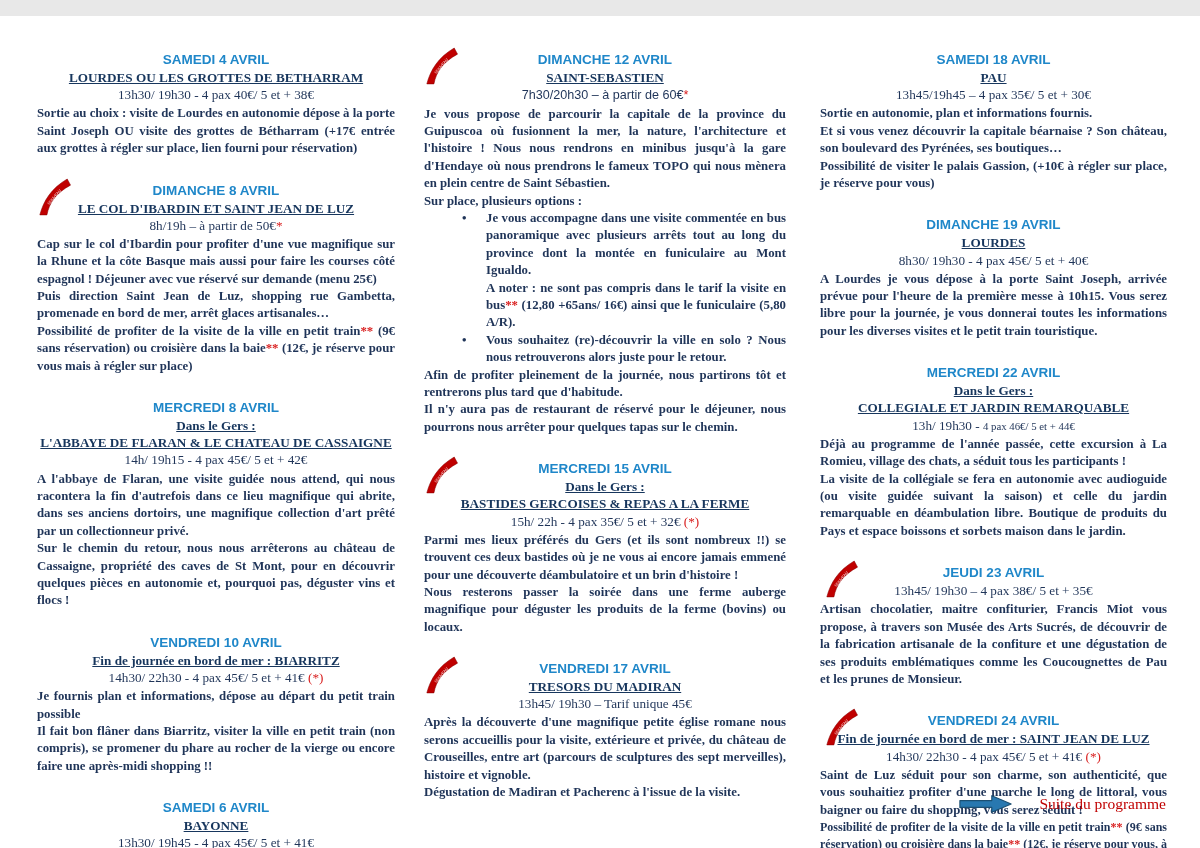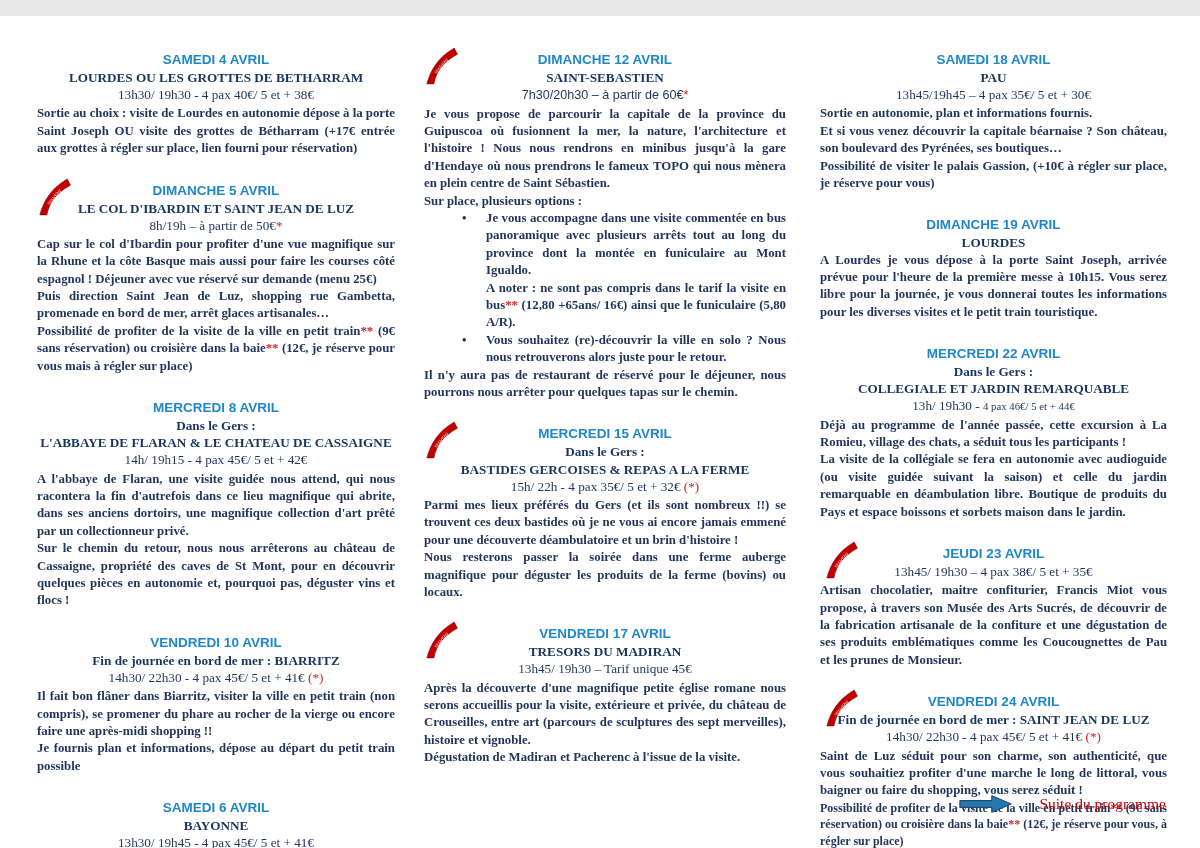--- a/index.html
+++ b/index.html
@@ -26,21 +26,21 @@
   .section{position:relative;margin-bottom:25px;}
   .date{
     font-family:"Liberation Sans", sans-serif;
     font-weight:bold;font-size:13.5px;color:var(--date-blue);
     text-align:center;margin-bottom:2px;
   }
   .title{
     font-weight:bold;font-size:13.2px;color:var(--title-navy);
     text-align:center;line-height:1.3;white-space:nowrap;
   }
-  .title.u{}
+  .title.u{text-decoration:underline;}
   .sched{
     font-size:13.2px;text-align:center;color:var(--body-navy);
     margin-bottom:2px;line-height:1.3;
   }
   .para{
     font-size:12.8px;line-height:17.4px;text-align:justify;
     color:var(--body-navy);
     font-weight:bold;
   }
   .para.psmall{font-size:12px;line-height:16.6px;}
@@ -72,41 +72,41 @@
         <div class="sched"><span>13h30/ 19h30 - 4 pax 40€/ 5 et + 38€</span></div>
         <div class="para"><span class="ptext"><span>Sortie au choix : visite de Lourdes en autonomie dépose à la porte Saint Joseph OU visite des grottes de Bétharram (+17€ entrée aux grottes à régler sur place, lien fourni pour réservation)</span></span></div>
       </section>
       <section class="section">
   <span class="ribbon">
     <svg width="34" height="40" viewBox="0 0 36 42" aria-hidden="true">
       <path d="M3,41 C7,26 15,13 32,3 L35.5,9.5 C20,18 13,28 10.5,41 Z" fill="#c00000" stroke="#8b0000" stroke-width="0.6"></path>
       <text x="18" y="23.6" text-anchor="middle" transform="rotate(-50 18 22)" font-family="Liberation Sans, sans-serif" font-size="4" fill="#ffffff">NOUVEAU</text>
     </svg>
   </span>
-<div class="date">DIMANCHE 5 AVRIL</div>
+<div class="date">DIMANCHE 8 AVRIL</div>
         <div class="title u">LE COL D'IBARDIN ET SAINT JEAN DE LUZ</div>
         <div class="sched"><span>8h/19h – à partir de 50€</span><span class="red">*</span></div>
         <div class="para"><span class="ptext"><span>Cap sur le col d'Ibardin pour profiter d'une vue magnifique sur la Rhune et la côte Basque mais aussi pour faire les courses côté espagnol ! Déjeuner avec vue réservé sur demande (menu 25€)</span></span></div>
         <div class="para"><span class="ptext"><span>Puis direction Saint Jean de Luz, shopping rue Gambetta, promenade en bord de mer, arrêt glaces artisanales…</span></span></div>
         <div class="para"><span class="ptext"><span>Possibilité de profiter de la visite de la ville en petit train</span><span class="red">**</span><span> (9€ sans réservation) ou croisière dans la baie</span><span class="red">**</span><span> (12€, je réserve pour vous mais à régler sur place)</span></span></div>
       </section>
       <section class="section">
         <div class="date">MERCREDI 8 AVRIL</div>
         <div class="title u">Dans le Gers :</div>
         <div class="title u">L'ABBAYE DE FLARAN &amp; LE CHATEAU DE CASSAIGNE</div>
         <div class="sched"><span>14h/ 19h15 - 4 pax 45€/ 5 et + 42€</span></div>
         <div class="para"><span class="ptext"><span>A l'abbaye de Flaran, une visite guidée nous attend, qui nous racontera la fin d'autrefois dans ce lieu magnifique qui abrite, dans ses anciens dortoirs, une magnifique collection d'art prêté par un collectionneur privé.</span></span></div>
         <div class="para"><span class="ptext"><span>Sur le chemin du retour, nous nous arrêterons au château de Cassaigne, propriété des caves de St Mont, pour en découvrir quelques pièces en autonomie et, pourquoi pas, déguster vins et flocs !</span></span></div>
       </section>
       <section class="section">
         <div class="date">VENDREDI 10 AVRIL</div>
         <div class="title u">Fin de journée en bord de mer : BIARRITZ</div>
         <div class="sched"><span>14h30/ 22h30 - 4 pax 45€/ 5 et + 41€ </span><span class="red">(*)</span></div>
+        <div class="para"><span class="ptext"><span>Je fournis plan et informations, dépose au départ du petit train possible</span></span></div>
         <div class="para"><span class="ptext"><span>Il fait bon flâner dans Biarritz, visiter la ville en petit train (non compris), se promener du phare au rocher de la vierge ou encore faire une après-midi shopping !!</span></span></div>
-        <div class="para"><span class="ptext"><span>Je fournis plan et informations, dépose au départ du petit train possible</span></span></div>
       </section>
       <section class="section">
         <div class="date">SAMEDI 6 AVRIL</div>
         <div class="title u">BAYONNE</div>
         <div class="sched"><span>13h30/ 19h45 - 4 pax 45€/ 5 et + 41€</span></div>
         <div class="para"><span class="ptext"><span>Sortie en autonomie, plan fourni</span></span></div>
       </section>
     </div>
   <div class="col" id="col-1">
       <section class="section">
@@ -117,20 +117,21 @@
     </svg>
   </span>
 <div class="date">DIMANCHE 12 AVRIL</div>
         <div class="title u">SAINT-SEBASTIEN</div>
         <div class="sched"><span class="sans">7h30/20h30 – à partir de 60€</span><span class="red sans">*</span></div>
         <div class="para"><span class="ptext"><span>Je vous propose de parcourir la capitale de la province du Guipuscoa où fusionnent la mer, la nature, l'architecture et l'histoire ! Nous nous rendrons en minibus jusqu'à la gare d'Hendaye où nous prendrons le fameux TOPO qui nous mènera en plein centre de Saint Sébastien.</span></span></div>
         <div class="para"><span class="ptext"><span>Sur place, plusieurs options :</span></span></div>
         <div class="para bullet"><span class="dot">•</span><span class="ptext"><span>Je vous accompagne dans une visite commentée en bus panoramique avec plusieurs arrêts tout au long du province dont la montée en funiculaire au Mont Igualdo.</span></span></div>
         <div class="para indent"><span class="ptext"><span>A noter : ne sont pas compris dans le tarif la visite en bus</span><span class="red">**</span><span> (12,80 +65ans/ 16€) ainsi que le funiculaire (5,80 A/R).</span></span></div>
         <div class="para bullet"><span class="dot">•</span><span class="ptext"><span>Vous souhaitez (re)-découvrir la ville en solo ? Nous nous retrouverons alors juste pour le retour.</span></span></div>
+        <div class="para"><span class="ptext"><span>Afin de profiter pleinement de la journée, nous partirons tôt et rentrerons plus tard que d'habitude.</span></span></div>
         <div class="para"><span class="ptext"><span>Il n'y aura pas de restaurant de réservé pour le déjeuner, nous pourrons nous arrêter pour quelques tapas sur le chemin.</span></span></div>
       </section>
       <section class="section">
   <span class="ribbon">
     <svg width="34" height="40" viewBox="0 0 36 42" aria-hidden="true">
       <path d="M3,41 C7,26 15,13 32,3 L35.5,9.5 C20,18 13,28 10.5,41 Z" fill="#c00000" stroke="#8b0000" stroke-width="0.6"></path>
       <text x="18" y="23.6" text-anchor="middle" transform="rotate(-50 18 22)" font-family="Liberation Sans, sans-serif" font-size="4" fill="#ffffff">NOUVEAU</text>
     </svg>
   </span>
 <div class="date">MERCREDI 15 AVRIL</div>
@@ -159,20 +160,21 @@
         <div class="date">SAMEDI 18 AVRIL</div>
         <div class="title u">PAU</div>
         <div class="sched"><span>13h45/19h45 – 4 pax 35€/ 5 et + 30€</span></div>
         <div class="para"><span class="ptext"><span>Sortie en autonomie, plan et informations fournis.</span></span></div>
         <div class="para"><span class="ptext"><span>Et si vous venez découvrir la capitale béarnaise ? Son château, son boulevard des Pyrénées, ses boutiques…</span></span></div>
         <div class="para"><span class="ptext"><span>Possibilité de visiter le palais Gassion, (+10€ à régler sur place, je réserve pour vous)</span></span></div>
       </section>
       <section class="section">
         <div class="date">DIMANCHE 19 AVRIL</div>
         <div class="title u">LOURDES</div>
+        <div class="sched"><span>8h30/ 19h30 - 4 pax 45€/ 5 et + 40€</span></div>
         <div class="para"><span class="ptext"><span>A Lourdes je vous dépose à la porte Saint Joseph, arrivée prévue pour l'heure de la première messe à 10h15. Vous serez libre pour la journée, je vous donnerai toutes les informations pour les diverses visites et le petit train touristique.</span></span></div>
       </section>
       <section class="section">
         <div class="date">MERCREDI 22 AVRIL</div>
         <div class="title u">Dans le Gers :</div>
         <div class="title u">COLLEGIALE ET JARDIN REMARQUABLE</div>
         <div class="sched"><span>13h/ 19h30 - </span><span class="small">4 pax 46€/ 5 et + 44€</span></div>
         <div class="para"><span class="ptext"><span>Déjà au programme de l'année passée, cette excursion à La Romieu, village des chats, a séduit tous les participants !</span></span></div>
         <div class="para"><span class="ptext"><span>La visite de la collégiale se fera en autonomie avec audioguide (ou visite guidée suivant la saison) et celle du jardin remarquable en déambulation libre. Boutique de produits du Pays et espace boissons et sorbets maison dans le jardin.</span></span></div>
       </section>

